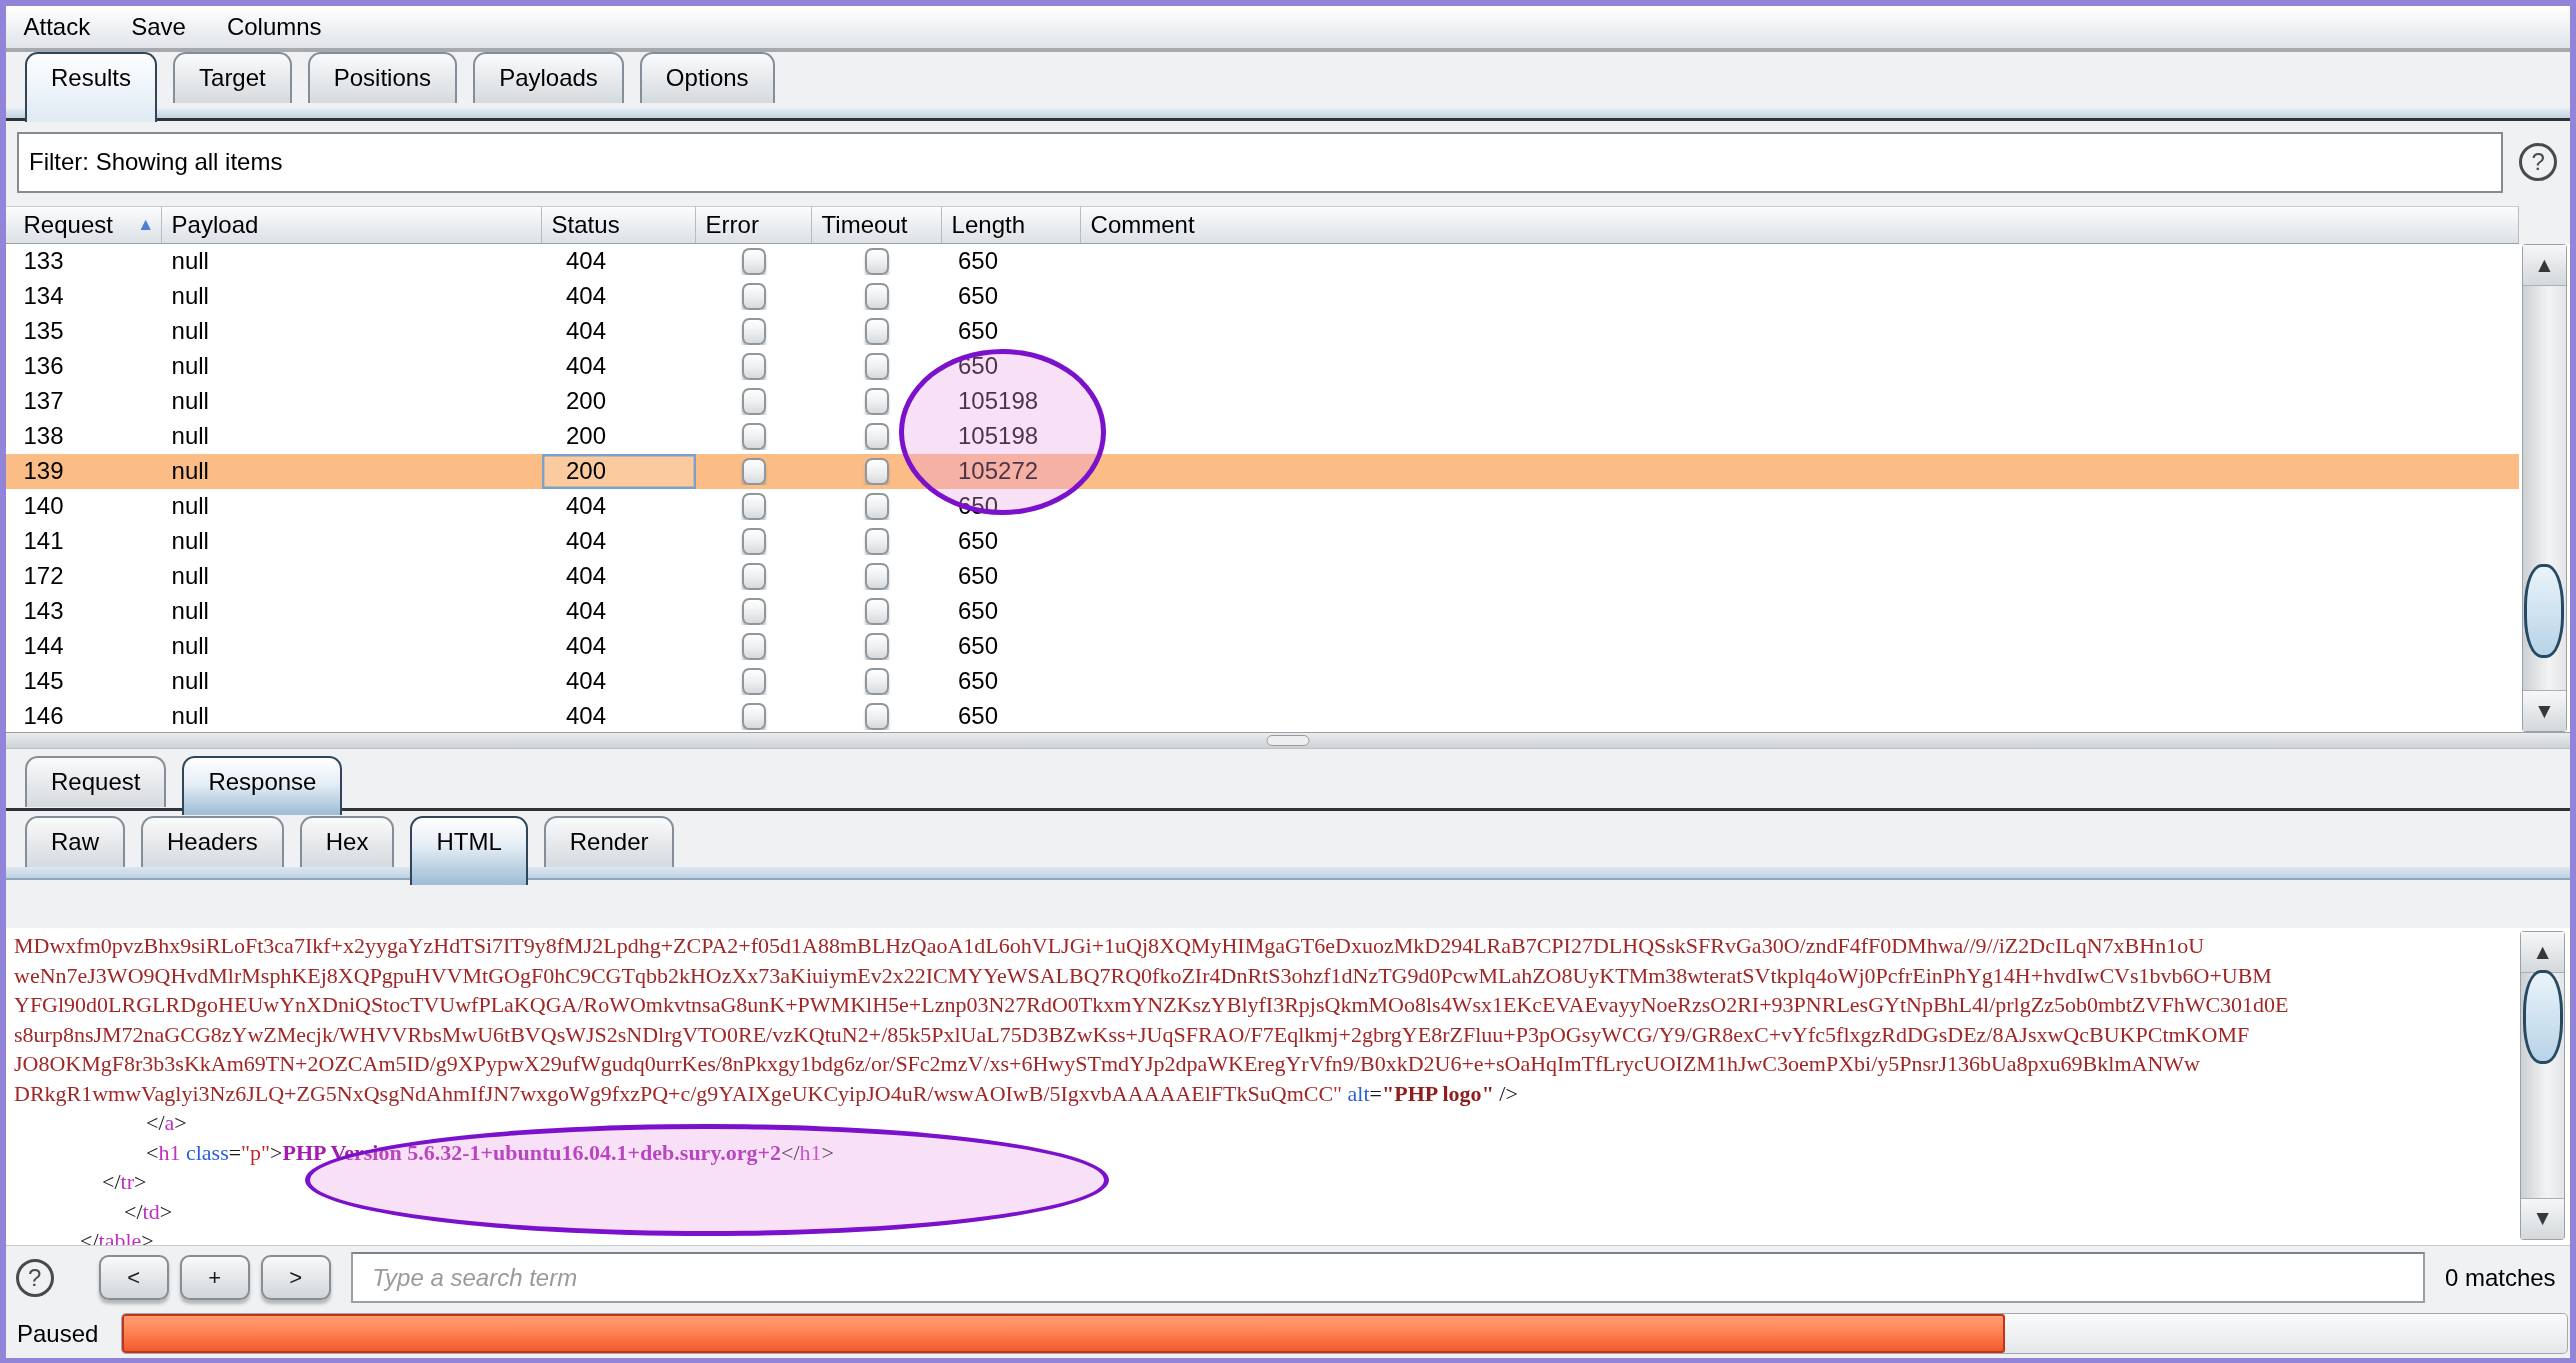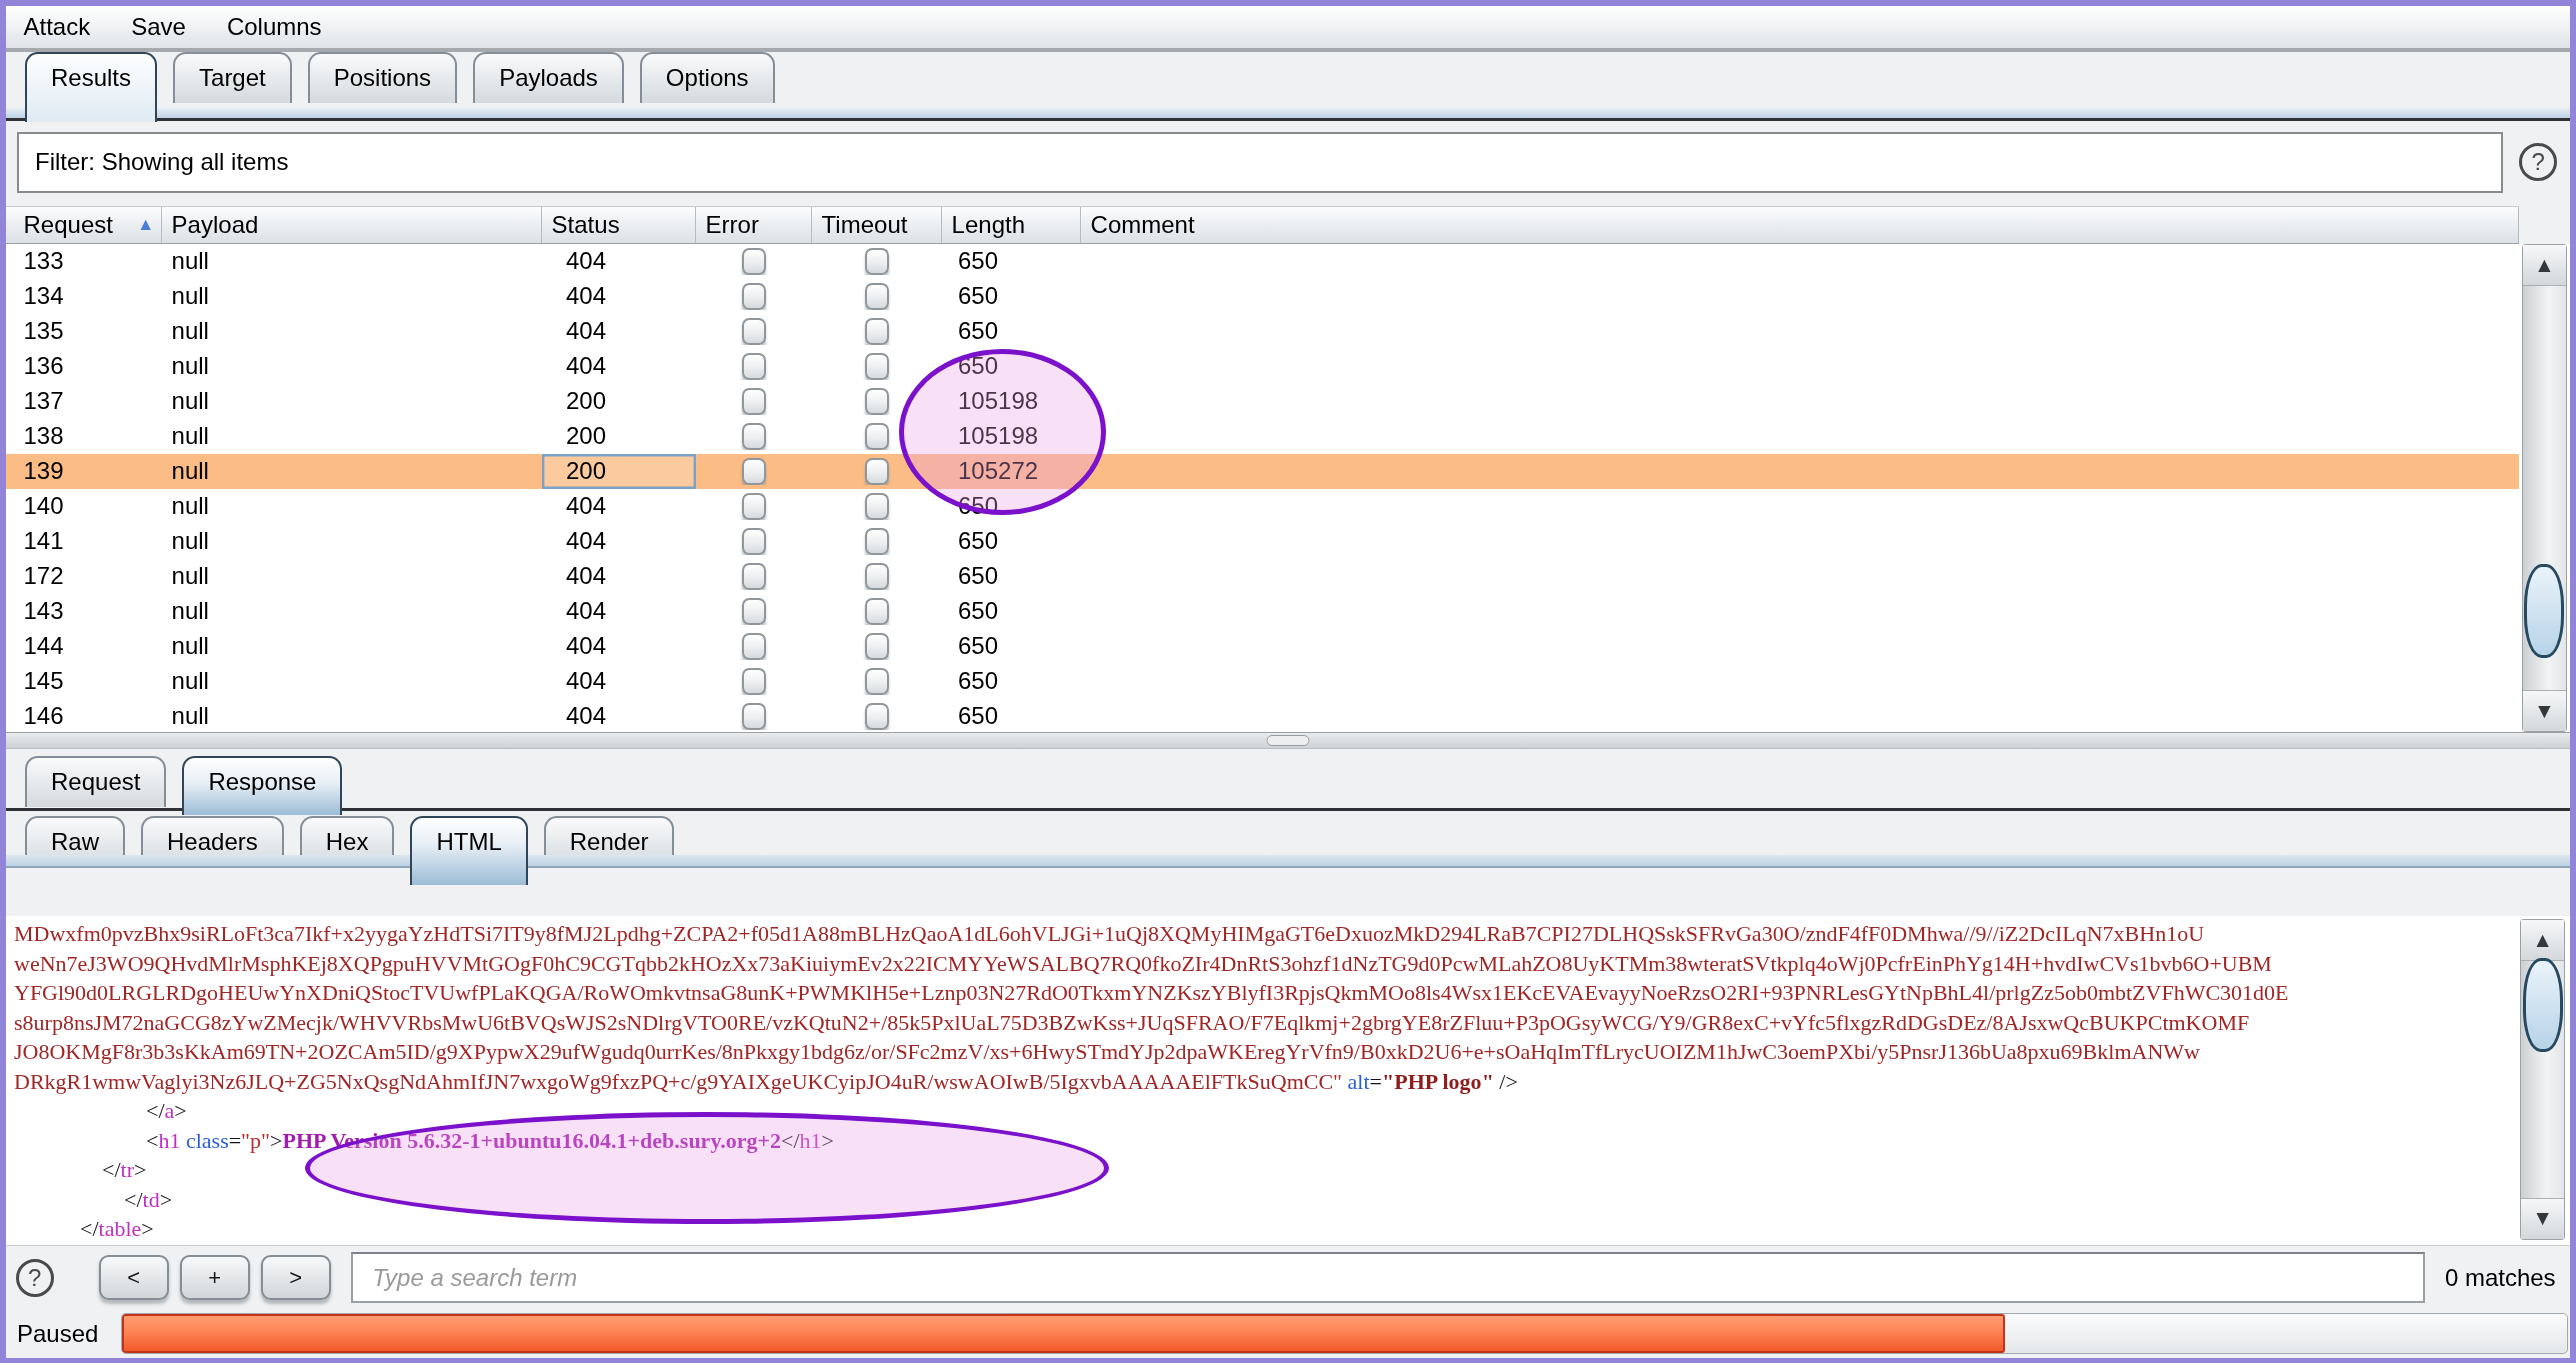--- a/index.html
+++ b/index.html
@@ -18,21 +18,21 @@
   .tabrow{flex:none;display:flex;align-items:flex-start;padding-left:19px;gap:16px;position:relative;}
   .tab{border:2.4px solid #848e98;border-bottom:none;border-radius:12.8px 12.8px 0 0;
     background:linear-gradient(#f9fafb,#d5dade);padding:0 24px;height:51px;line-height:48px;
     position:relative;z-index:1;}
   .tab.sel{border-color:#30455a;z-index:3;}
   .toptabs{height:56px;overflow:visible;}
   .toptabs .tab.sel{height:70px;background:linear-gradient(#fdfeff,#dfeaf3);}
   .topstrip{flex:none;height:12.8px;background:linear-gradient(#e6eef5,#bfd2e2);border-bottom:3.2px solid #303336;position:relative;z-index:2;}
   
   .filterwrap{flex:none;height:85px;background:#eff1f2;padding:11px 67px 11px 11px;position:relative;}
-  .filterbox{height:61px;background:#fff;border:2.4px solid #868b90;display:flex;align-items:center;padding-left:16px;}
+  .filterbox{height:61px;background:#fff;border:2.4px solid #868b90;display:flex;align-items:center;padding-left:10px;}
   .helpcircle{position:absolute;width:38px;height:38px;border:3.2px solid #4a4a4a;border-radius:50%;
     display:flex;align-items:center;justify-content:center;font-size:24px;color:#4a4a4a;background:transparent;}
   .filterwrap .helpcircle{right:12.8px;top:22px;}
   
   .grid{display:grid;grid-template-columns:156px 380px 154px 116px 130px 139px 1fr;}
   .thead{flex:none;height:38px;margin-right:51px;background:linear-gradient(#fbfcfd,#dce1e6);
     border-top:1.6px solid #c6cbd0;border-bottom:1.6px solid #9aa0a6;align-items:center;}
   .th{height:100%;display:flex;align-items:center;padding-left:9.6px;border-right:1.6px solid #b6bcc3;}
   .th:first-child{padding-left:17.5px;}
   .sort-arrow{color:#4a7fd8;font-size:17.5px;margin-left:24px;}
@@ -61,21 +61,21 @@
   .tbody .vscroll{top:0;bottom:0;}
   
   .ellipse{position:absolute;border:5.6px solid #7b11cb;border-radius:50%;background:rgba(233,158,230,0.32);pointer-events:none;}
   .ellipse-lengths{left:893px;top:105px;width:207px;height:166px;}
   
   .splitter{flex:none;height:17.5px;background:linear-gradient(#e9ebed,#ced2d5);border-top:1.6px solid #9aa0a6;border-bottom:1.6px solid #babfc4;position:relative;}
   .grip{position:absolute;left:50%;top:2.4px;transform:translateX(-50%);width:43px;height:11px;border:1.6px solid #979ca1;border-radius:6.4px;background:#eceef0;}
   
   .msgtabs{height:62px;padding-top:6.4px;border-bottom:3.2px solid #2f3236;overflow:visible;background:#eff1f2;}
   .msgtabs .tab.sel{height:59px;background:linear-gradient(#ffffff 0%,#e6eef5 45%,#9cbcd6 100%);margin-bottom:-3.2px;}
-  .viewtabs{height:44px;padding-top:4.8px;overflow:visible;background:#eff1f2;}
+  .viewtabs{height:56px;padding-top:4.8px;overflow:visible;background:#eff1f2;}
   .viewtabs .tab.sel{height:69px;background:linear-gradient(#ffffff 0%,#e6eef5 40%,#9cbcd6 100%);}
   .viewstrip{flex:none;height:12.8px;background:linear-gradient(#dce7f0,#bdd1e2);border-bottom:2.4px solid #8fa5b8;position:relative;z-index:2;}
   
   .response{flex:1;background:#fff;position:relative;overflow:hidden;
     font-family:Liberation Serif, serif;font-size:22px;line-height:29.5px;color:#a12626;padding:3.2px 56px 0 8px;margin-top:48px;}
   .rline{white-space:pre;overflow:hidden;}
   .ind12{padding-left:12ch;} .ind10{padding-left:10ch;} .ind8{padding-left:8ch;} .ind6{padding-left:6ch;}
   .pun{color:#15151a;} .tag{color:#c130c1;} .attr{color:#2b5fd9;} .val{color:#c22929;}
   .boldtxt{color:#a21caf;font-weight:bold;} .strb{color:#8f1d1d;font-weight:bold;}
   .response .vscroll{top:3.2px;bottom:4.8px;right:4.8px;}

